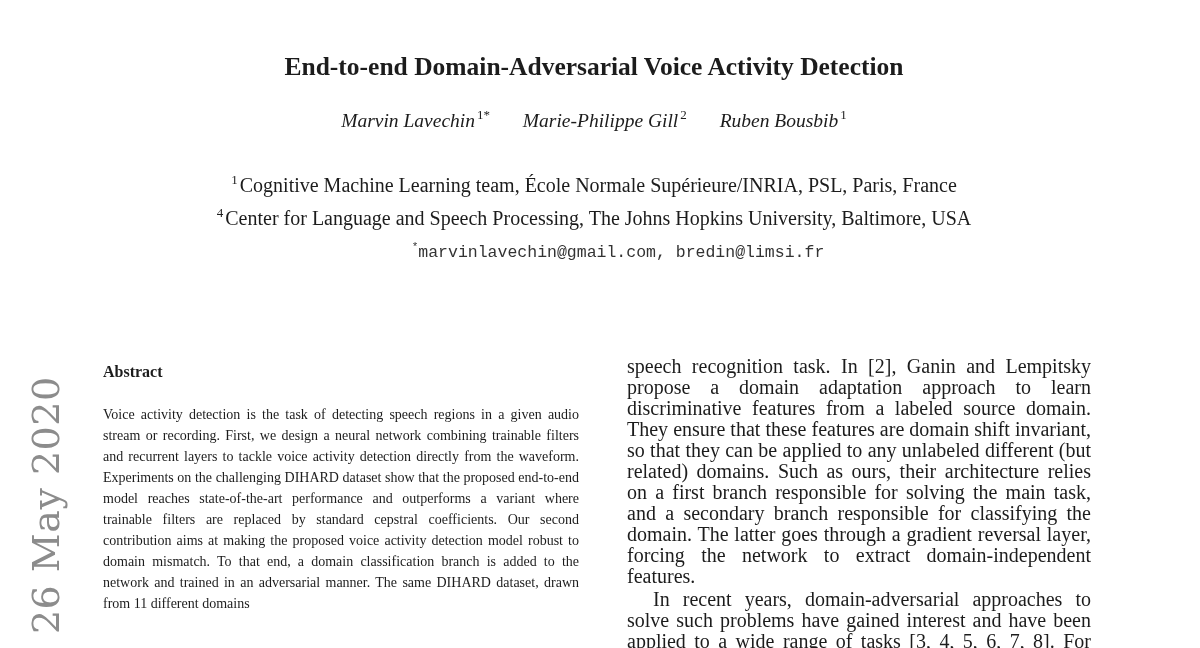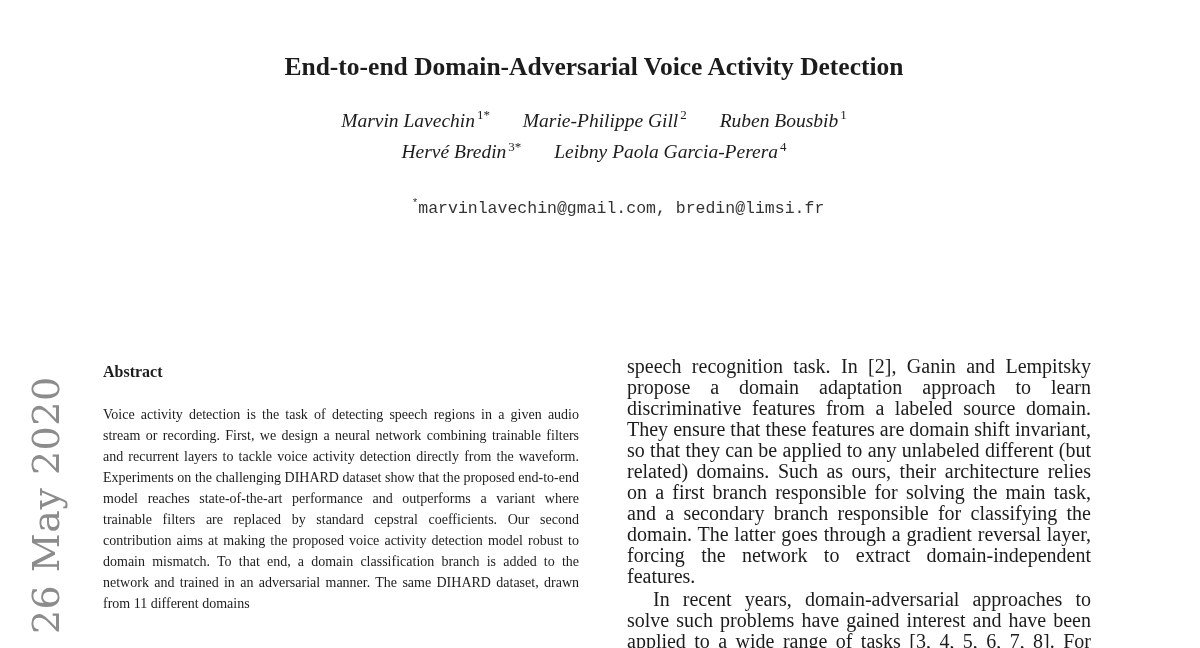--- a/index.html
+++ b/index.html
@@ -99,27 +99,25 @@
   <div class="header">
 
     <div class="title">End-to-end Domain-Adversarial Voice Activity Detection</div>
 
     <div class="authors">
       <div>
         <span class="author"><span>Marvin Lavechin</span><sup>1*</sup></span>
         <span class="author"><span>Marie-Philippe Gill</span><sup>2</sup></span>
         <span class="author"><span>Ruben Bousbib</span><sup>1</sup></span>
       </div>
-      <div>
-        <span class="author"><span>Hervé Bredin</span><sup>3*</sup></span>
-        <span class="author"><span>Leibny Paola Garcia-Perera</span><sup>4</sup></span>
-      </div>
     </div>
 
     <div class="affiliations">
+      <div class="affiliation"><sup>1</sup><span>Cognitive Machine Learning team, École Normale Supérieure/INRIA, PSL, Paris, France</span></div>
+      <div class="affiliation"><sup>4</sup><span>Center for Language and Speech Processing, The Johns Hopkins University, Baltimore, USA</span></div>
     </div>
 
     <div class="email-line"><sup>*</sup><span>marvinlavechin@gmail.com, bredin@limsi.fr</span></div>
 
   </div>
 
   <div class="col-left">
     <div class="abstract-heading">Abstract</div>
     <p class="abstract-text">Voice activity detection is the task of detecting speech regions in a given audio stream or recording. First, we design a neural network combining trainable filters and recurrent layers to tackle voice activity detection directly from the waveform. Experiments on the challenging DIHARD dataset show that the proposed end-to-end model reaches state-of-the-art performance and outperforms a variant where trainable filters are replaced by standard cepstral coefficients. Our second contribution aims at making the proposed voice activity detection model robust to domain mismatch. To that end, a domain classification branch is added to the network and trained in an adversarial manner. The same DIHARD dataset, drawn from 11 different domains</p>
   </div>

